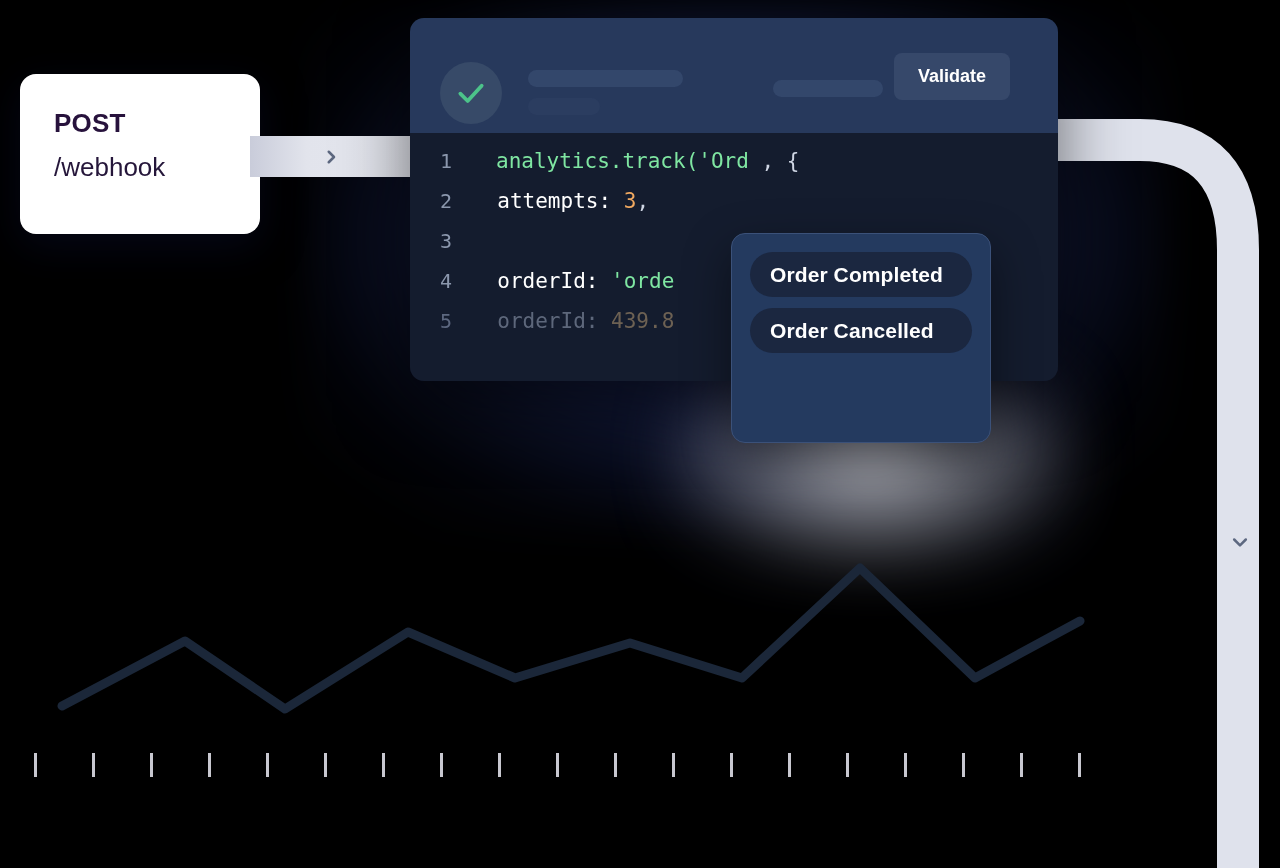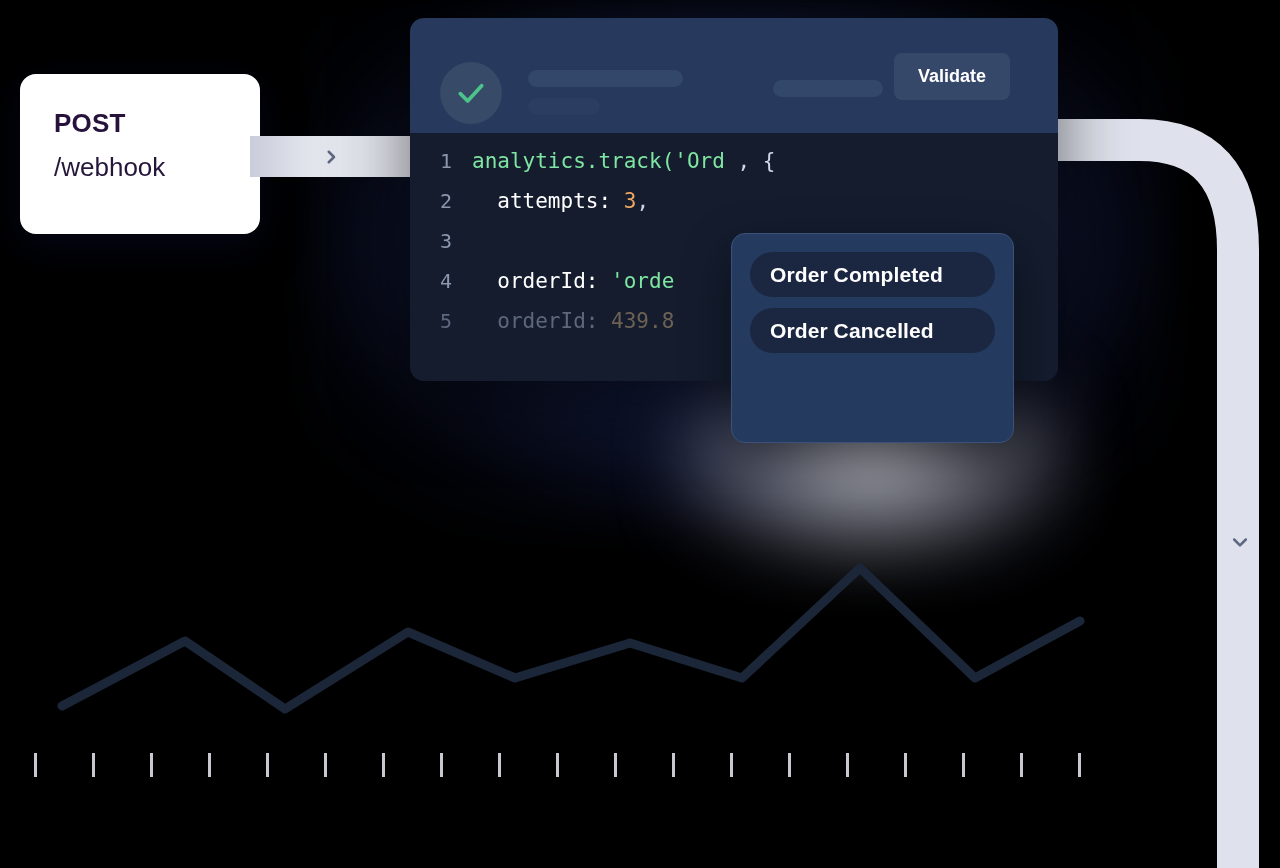--- a/index.html
+++ b/index.html
@@ -183,34 +183,34 @@
   .ln {
     width: 62px;
     text-align: right;
     padding-right: 20px;
     box-sizing: border-box;
     color: #8b97ad;
     font-size: 20px;
   }
   .code-line.dim .ln { color: #5d6880; }
   .code-line.dim .code { opacity: .55; }
-  .tok-fn    { color: #7fe6a2; }
+  .tok-fn    { color: #7fe6a2; margin-left: 24px; }
   .tok-key   { color: #ffffff; }
   .tok-str   { color: #7fe6a2; }
   .tok-num   { color: #f0a860; }
   .tok-punct { color: #cfd6e4; }
   .tok-dim   { color: #9aa5ba; }
   .tok-numdim{ color: #b69a72; }
 
   
   .dropdown {
     position: absolute;
     left: 731px;
     top: 233px;
-    width: 283px;
+    width: 260px;
     height: 210px;
     background: #243a5f;
     border: 1px solid #3b5179;
     border-radius: 14px;
     padding: 18px;
     box-sizing: border-box;
     box-shadow: 0 18px 48px rgba(0,0,0,0.45);
   }
   .dd-item {
     height: 45px;

